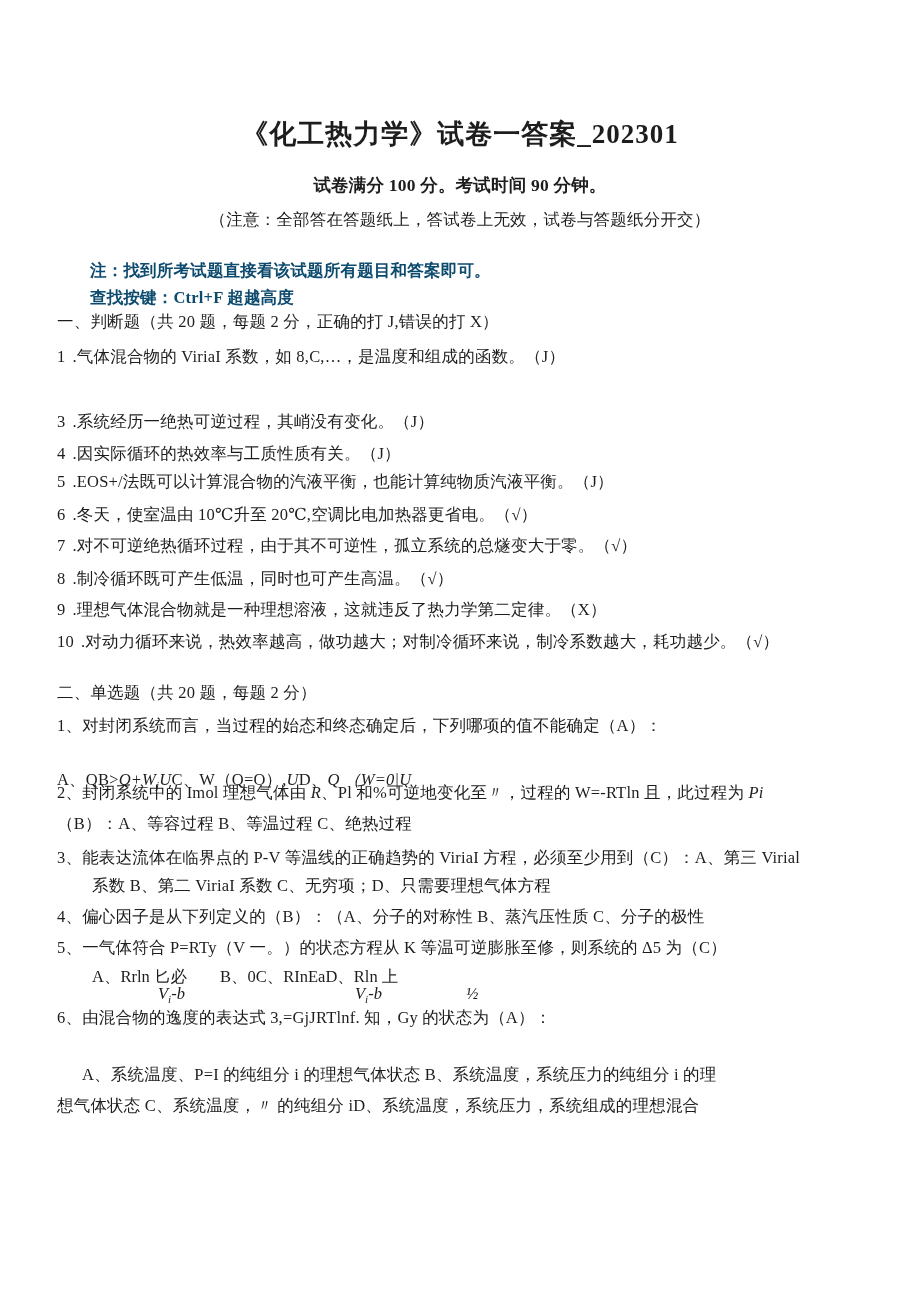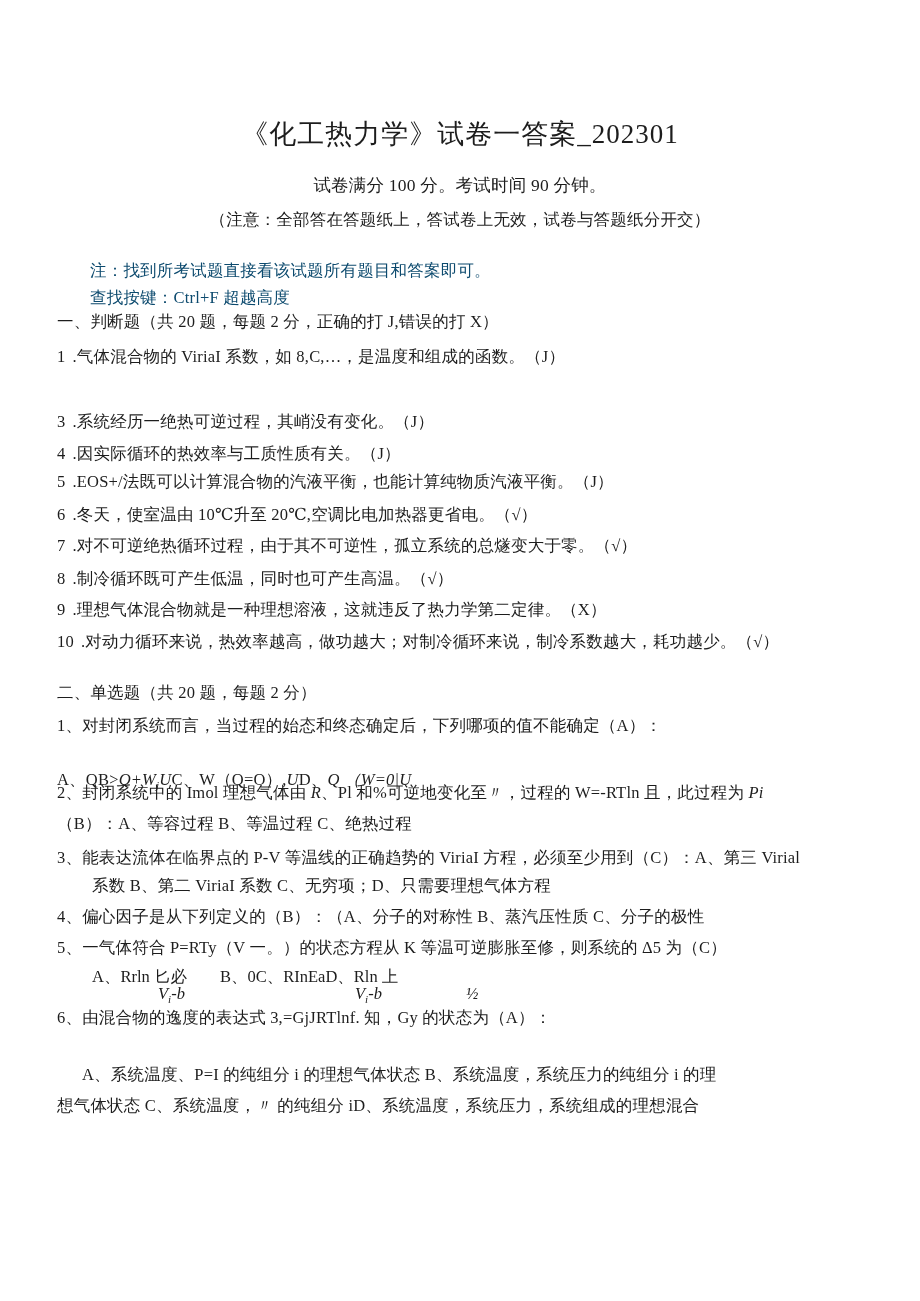--- a/index.html
+++ b/index.html
@@ -13,21 +13,21 @@
   }
   .ln{
     position:absolute;
     left:57px;
     font-size:16.5px;
     line-height:24px;
     white-space:pre;
     letter-spacing:0.2px;
   }
   .center{left:0;right:0;text-align:center;}
-  .bold{font-weight:normal;}
+  .bold{font-weight:bold;}
   .title{font-size:27px;letter-spacing:1px;}
   .fs17{font-size:17.5px;}
   .red{color:#0c4a6e;}
   .qnum{display:inline-block;margin-right:7px;}
   .it{font-style:italic;}
   sub{font-size:11px;}
   .math{position:absolute;left:57px;top:966px;width:806px;height:44px;}
   .math span.pos{position:absolute;white-space:pre;font-size:16.5px;}
 </style>
 </head>

